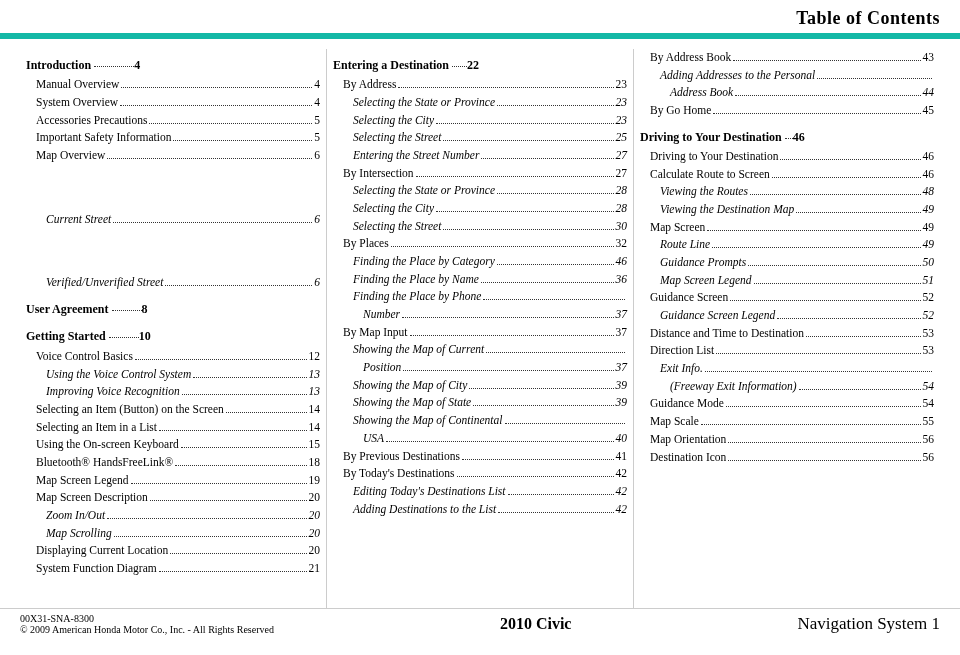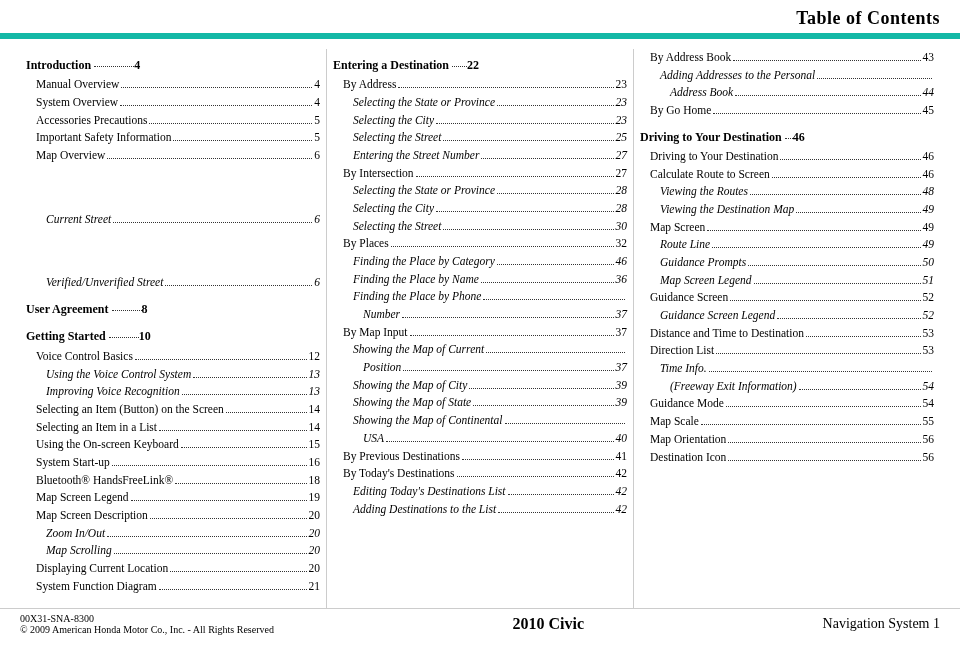--- a/index.html
+++ b/index.html
@@ -61,21 +61,21 @@
 
     .page-footer {
       display: flex;
       justify-content: space-between;
       align-items: center;
       padding: 4px 20px;
       border-top: 1px solid #ccc;
       font-size: 10px;
     }
     .footer-center { font-size: 16px; font-weight: bold; }
-    .footer-right { font-size: 14px; }
+    .footer-right { font-size: 17px; }
   </style>
 </head>
 <body>
 
 <div class="page-header">
   <span>Table of Contents</span>
 </div>
 
 <div class="content-area">
 
@@ -151,25 +151,20 @@
       <span class="text">Selecting an Item in a List </span>
       <span class="fill"></span>
       <span class="num">14</span>
     </div>
     <div class="toc-line indent1">
       <span class="text">Using the On-screen Keyboard </span>
       <span class="fill"></span>
       <span class="num">15</span>
     </div>
     <div class="toc-line indent1">
-      <span class="text">System Start-up </span>
-      <span class="fill"></span>
-      <span class="num">16</span>
-    </div>
-    <div class="toc-line indent1">
       <span class="text">Bluetooth® HandsFreeLink® </span>
       <span class="fill"></span>
       <span class="num">18</span>
     </div>
     <div class="toc-line indent1">
       <span class="text">Map Screen Legend </span>
       <span class="fill"></span>
       <span class="num">19</span>
     </div>
     <div class="toc-line indent1">
@@ -414,21 +409,21 @@
       <span class="text">Distance and Time to Destination </span>
       <span class="fill"></span>
       <span class="num">53</span>
     </div>
     <div class="toc-line indent1">
       <span class="text">Direction List </span>
       <span class="fill"></span>
       <span class="num">53</span>
     </div>
     <div class="toc-line indent2">
-      <span class="text">Time Info.</span>
+      <span class="text">Exit Info.</span>
       <span class="fill"></span>
       <span class="num"></span>
     </div>
     <div class="toc-line indent3">
       <span class="text" style="font-style:italic;">(Freeway Exit Information) </span>
       <span class="fill"></span>
       <span class="num">54</span>
     </div>
     <div class="toc-line indent1">
       <span class="text">Guidance Mode </span>

